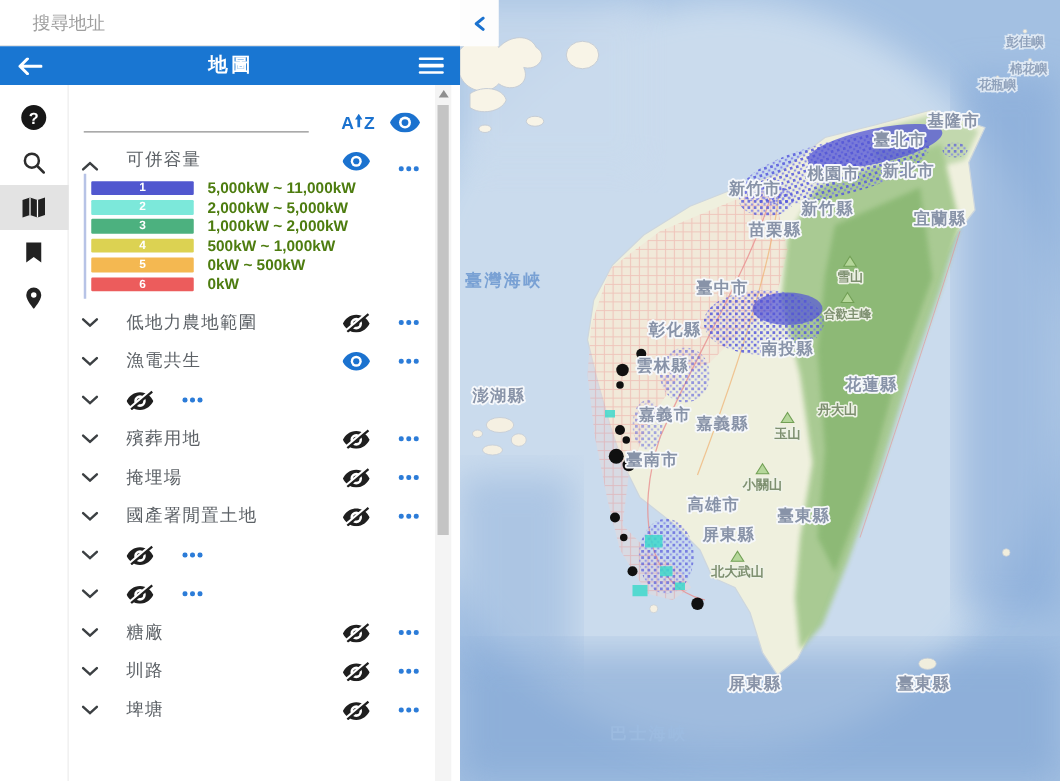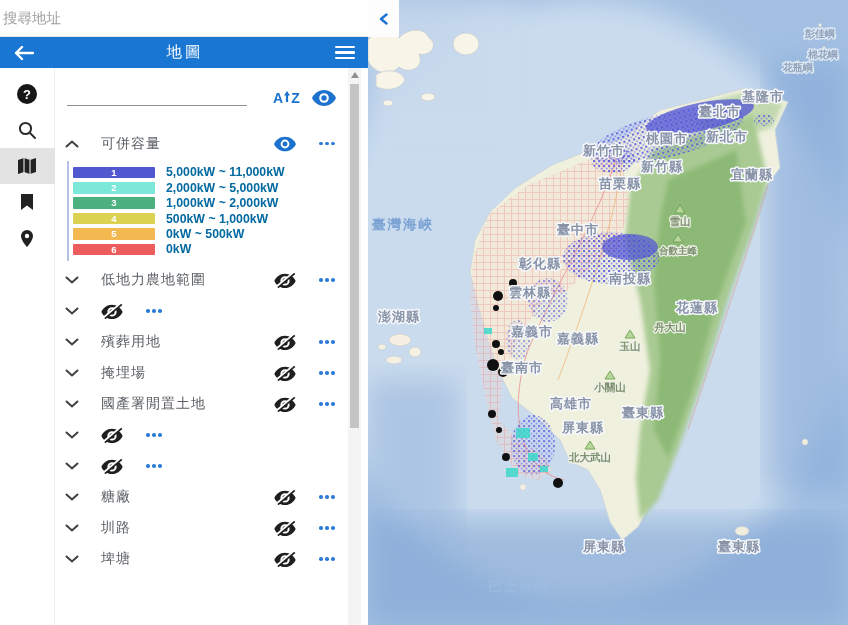--- a/index.html
+++ b/index.html
@@ -16,30 +16,30 @@
   .lbl-sea.light{fill:#9cbbe0;}
   .lbl-mtn{font-size:10.5px;font-weight:700;fill:#7e9070;text-anchor:middle;
            paint-order:stroke;stroke:#eef2e6;stroke-width:2.5px;stroke-linejoin:round;}
   .lbl-mtn.small{font-size:9.5px;}
   .lbl-island{font-size:10px;font-weight:700;fill:#90a2bc;text-anchor:middle;
               paint-order:stroke;stroke:#dfe9f4;stroke-width:2.5px;}
   .peak-tri{fill:#b5d79a;stroke:#72a055;stroke-width:0.9;}
 
   
   .search-bar{position:absolute;left:0;top:0;width:368px;height:37px;background:#fff;
-              border-bottom:1px solid #e4e4e4;display:flex;align-items:center;padding-left:3px;z-index:5;}
+              border-bottom:1px solid #e4e4e4;display:flex;align-items:center;padding-left:26px;z-index:5;}
   .search-placeholder{color:#9e9e9e;font-size:14.5px;}
   .collapse-btn{position:absolute;left:368px;top:0;width:31px;height:37px;background:#fdfdfd;
                 display:flex;align-items:center;justify-content:center;z-index:5;cursor:pointer;}
 
   
   .panel-header{position:absolute;left:0;top:37px;width:368px;height:31px;background:#1976d2;
                 display:flex;align-items:center;z-index:5;}
   .back-btn{width:48px;display:flex;justify-content:center;align-items:center;cursor:pointer;}
-  .page-title{flex:1;text-align:center;color:#fff;font-size:15.5px;font-weight:400;letter-spacing:3px;}
+  .page-title{flex:1;text-align:center;color:#fff;font-size:15.5px;font-weight:700;letter-spacing:3px;}
   .menu-btn{width:46px;display:flex;flex-direction:column;gap:3px;align-items:center;cursor:pointer;}
   .menu-btn i{display:block;width:20px;height:2.6px;background:#fff;border-radius:1px;}
 
   
   .rail{position:absolute;left:0;top:68px;width:55px;height:557px;background:#fff;
         border-right:1px solid #ededed;display:flex;flex-direction:column;align-items:center;padding-top:8px;z-index:4;}
   .rail-btn{width:55px;height:36px;display:flex;align-items:center;justify-content:center;cursor:pointer;}
   .rail-btn.active{background:#e3e3e3;}
   .help-circle{width:20px;height:20px;border-radius:50%;background:#171717;color:#fff;
                font-size:13px;font-weight:700;display:flex;align-items:center;justify-content:center;}
@@ -47,36 +47,36 @@
   
   .content{position:absolute;left:55px;top:68px;width:293px;height:557px;background:#fff;z-index:3;overflow:hidden;}
   .toolbar{display:flex;align-items:flex-end;margin:12px 10px 0 12px;height:26px;}
   .filter-input{flex:1;border:none;border-bottom:1px solid #8f8f8f;height:20px;margin-right:14px;
                 outline:none;font-size:13px;background:transparent;}
   .tb-ic{display:flex;align-items:center;justify-content:center;margin-left:12px;cursor:pointer;}
   .sort-ic{color:#1b72cf;font-weight:700;font-size:14px;display:flex;align-items:center;cursor:pointer;}
   .sort-arrow{width:6px;height:11px;margin:0 1px 3px 1px;}
 
   .layer-group-row,.layer-row{display:flex;align-items:center;height:31px;padding-left:10px;cursor:pointer;}
-  .layer-group-row{margin-top:22px;}
+  .layer-group-row{margin-top:0;align-items:flex-end;}
   .chev{width:26px;display:flex;align-items:center;}
   .ic-chev{width:14px;height:8px;}
   .lay-label{flex:1;font-size:14px;color:#5c6166;margin-left:10px;letter-spacing:1px;
              white-space:nowrap;overflow:hidden;}
   .eye-btn{width:42px;display:flex;justify-content:center;align-items:center;}
   .ic-eye{width:22px;height:16px;}
   .dots{width:42px;display:flex;justify-content:center;align-items:center;gap:2.5px;}
   .dot{width:3.6px;height:3.6px;border-radius:50%;background:#2c7cd8;display:inline-block;}
 
   
   .legend-box{margin:2px 0 4px 12px;border-left:2px solid #b7c3e6;padding:3px 0 3px 4px;width:232px;}
   .leg-row{display:flex;align-items:center;margin:1.4px 0;}
   .leg-swatch{width:82px;height:11.5px;border-radius:1px;display:flex;align-items:center;justify-content:center;}
   .leg-num{color:#fff;font-size:9.5px;font-weight:700;line-height:1;}
-  .leg-label{margin-left:11px;font-size:12.3px;font-weight:600;color:#0369a1;white-space:nowrap;}
+  .leg-label{margin-left:11px;font-size:12.3px;font-weight:600;color:#4d7c0f;white-space:nowrap;}
 
   
   .scrollbar{position:absolute;left:348px;top:68px;width:13px;height:557px;background:#f4f4f4;z-index:6;}
   .sb-up{position:absolute;top:4px;left:3px;width:0;height:0;border-left:4px solid transparent;
          border-right:4px solid transparent;border-bottom:6px solid #8f8f8f;}
   .sb-thumb{position:absolute;top:16px;left:2px;width:9px;height:344px;background:#c4c4c4;cursor:pointer;}
 </style>
 </head>
 <body>
 
@@ -394,20 +394,40 @@
             <span class="dot"></span>
             <span class="dot"></span>
           </span>
         </div>
         <div class="layer-row">
           <span class="chev">
             <svg class="ic-chev" viewBox="0 0 14 8">
               <polyline points="1.5,1.5 7,6.5 12.5,1.5" fill="none" stroke="#3c4043" stroke-width="2" stroke-linecap="round"></polyline>
             </svg>
           </span>
+          <span class="lay-label">漁電共生</span>
+          <span class="eye-btn">
+            <svg class="ic-eye" viewBox="0 0 24 16">
+              <path d="M12 0C6.2 0 1.8 3.9 0 8c1.8 4.1 6.2 8 12 8s10.2-3.9 12-8C22.2 3.9 17.8 0 12 0z" fill="#1b72cf"></path>
+              <circle cx="12" cy="8" r="4.8" fill="#fff"></circle>
+              <circle cx="12" cy="8" r="2.7" fill="#1b72cf"></circle>
+            </svg>
+          </span>
+          <span class="dots">
+            <span class="dot"></span>
+            <span class="dot"></span>
+            <span class="dot"></span>
+          </span>
+        </div>
+        <div class="layer-row">
+          <span class="chev">
+            <svg class="ic-chev" viewBox="0 0 14 8">
+              <polyline points="1.5,1.5 7,6.5 12.5,1.5" fill="none" stroke="#3c4043" stroke-width="2" stroke-linecap="round"></polyline>
+            </svg>
+          </span>
           <span class="eye-btn">
             <svg class="ic-eye" viewBox="0 0 24 18">
               <path d="M12 2C6.2 2 1.8 5.9 0 10c1.8 4.1 6.2 8 12 8s10.2-3.9 12-8c-1.8-4.1-6.2-8-12-8zm0 13.2A5.2 5.2 0 1 1 12 4.8a5.2 5.2 0 0 1 0 10.4z" fill="#1f1f1f"></path>
               <circle cx="12" cy="10" r="2.9" fill="#1f1f1f"></circle>
               <line x1="2.5" y1="17" x2="21.5" y2="1" stroke="#fff" stroke-width="3"></line>
               <line x1="4" y1="17.5" x2="23" y2="1.5" stroke="#1f1f1f" stroke-width="2"></line>
             </svg>
           </span>
           <span class="dots">
             <span class="dot"></span>

